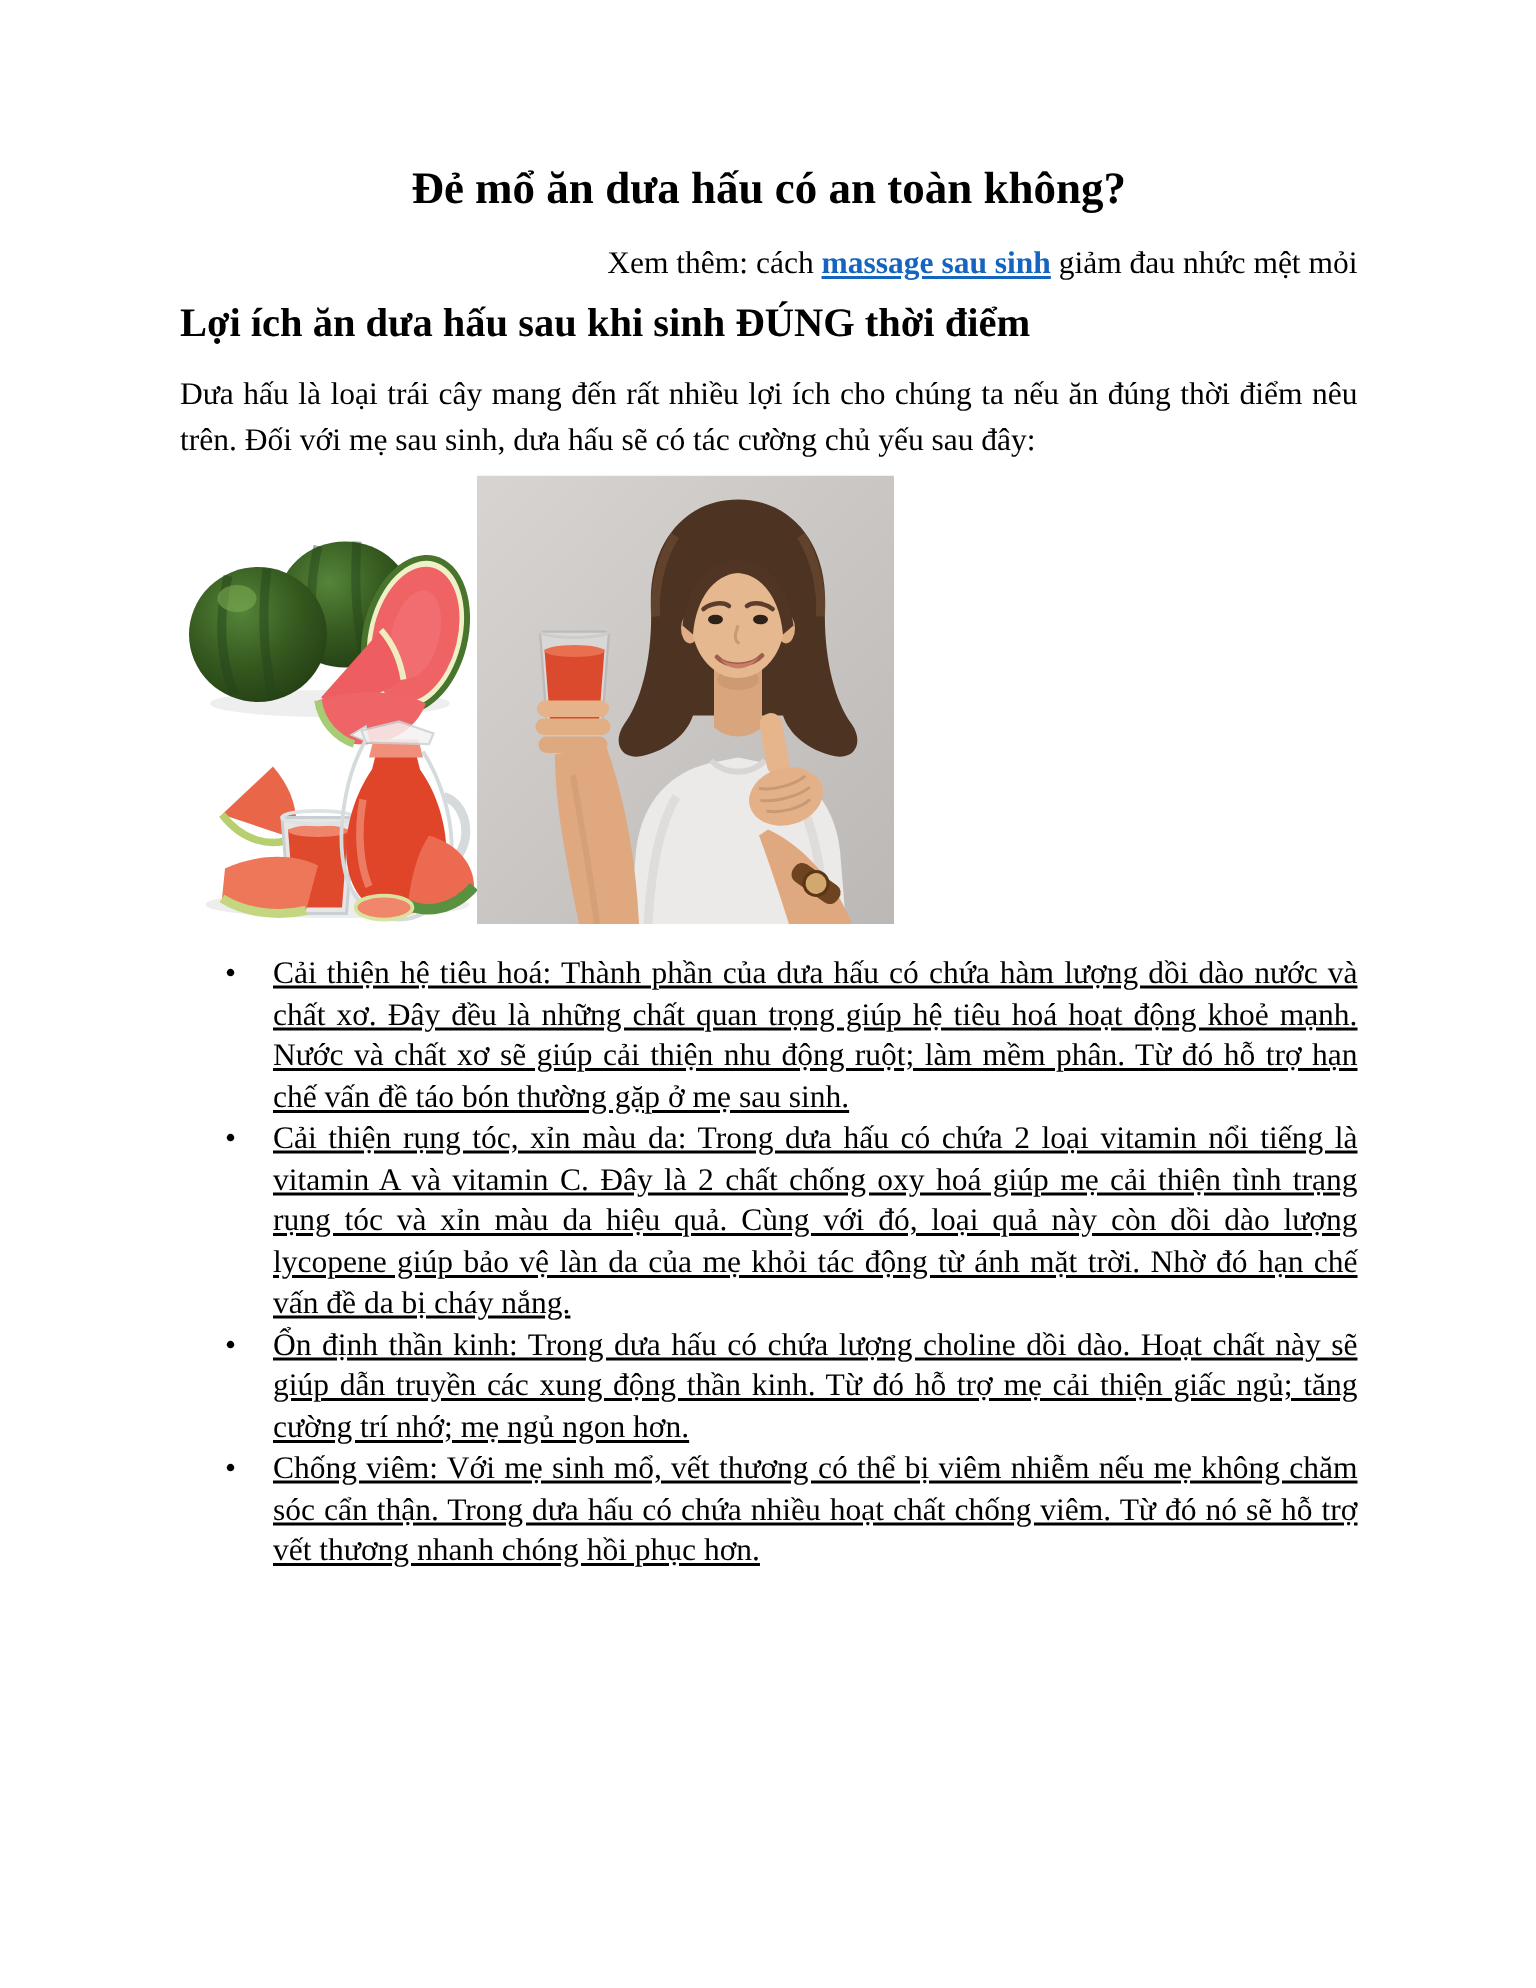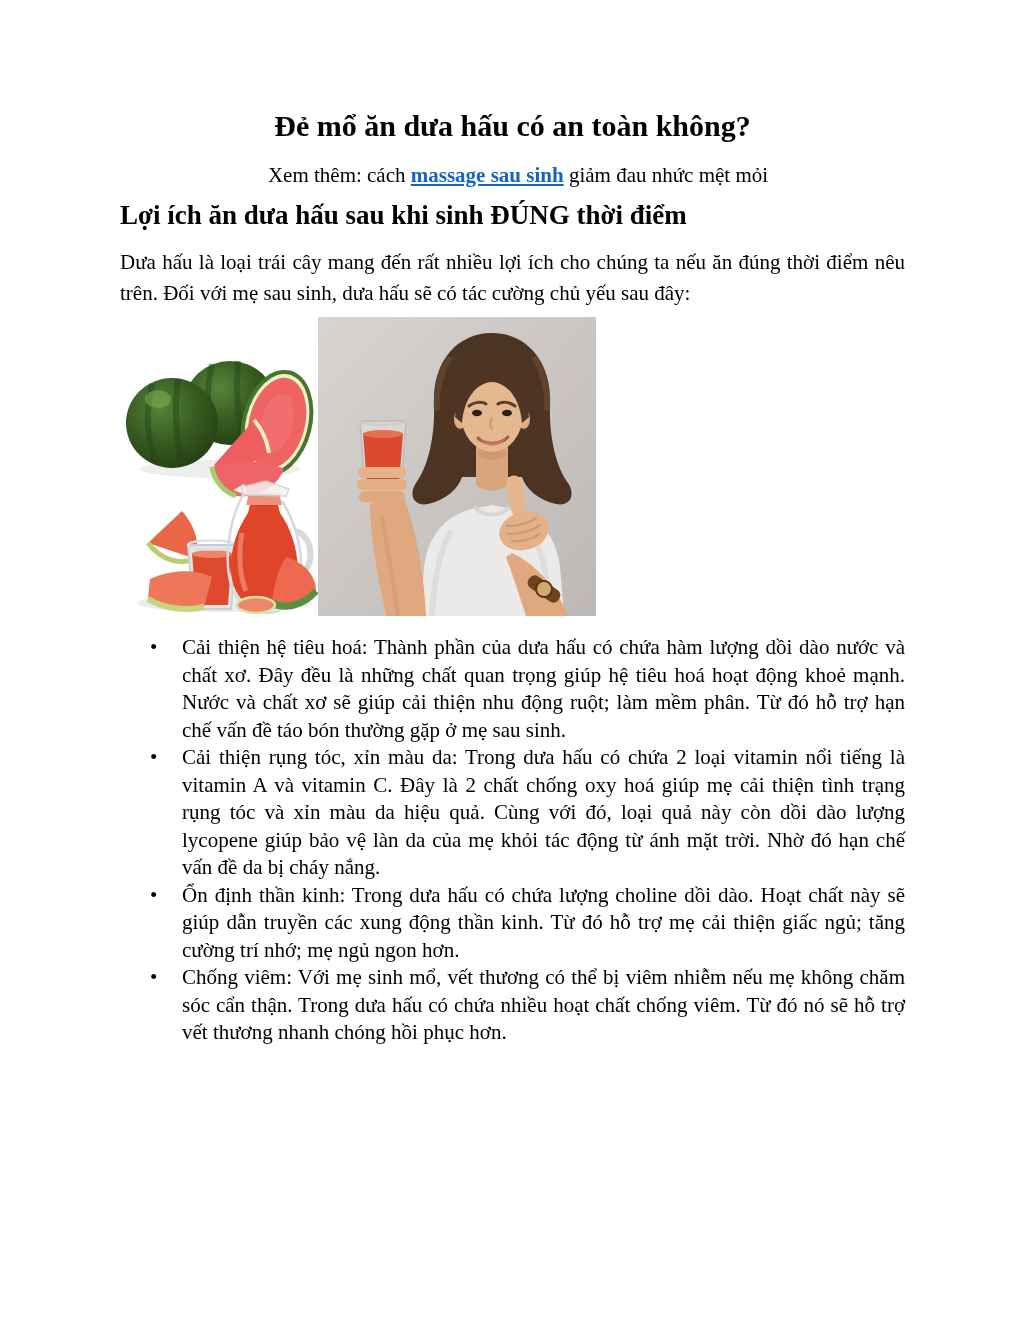--- a/index.html
+++ b/index.html
@@ -21,31 +21,31 @@
     font-size:27px;line-height:36px;font-weight:700;
     margin:6px 0 4px 0;
   }
   p.body{
     font-size:21px;line-height:31px;
     text-align:justify;
     margin:14px 0 0 0;
   }
   p.seemore{
     font-size:21px;line-height:31px;
-    text-align:center;
+    text-align:right;
     margin:14px 0 0 11px;
   }
   a.doclink{
     font-weight:700;text-decoration:underline;cursor:pointer;
   }
   a.link1{color:#1565c0;}
   a.link2{color:#1e78cc;}
   figure{margin:8px 0 14px 0;padding:0;}
   ul.benefits{
-    list-style:none;margin:0 0 14px 0;padding:0;
+    list-style:none;margin:0 0 14px 0;padding:0;text-decoration:underline;
   }
   ul.benefits li{
     position:relative;
     font-size:21px;line-height:27.5px;
     text-align:justify;
     padding-left:62px;
   }
   ul.benefits li::before{
     content:"\2022";
     position:absolute;left:30px;top:0;

